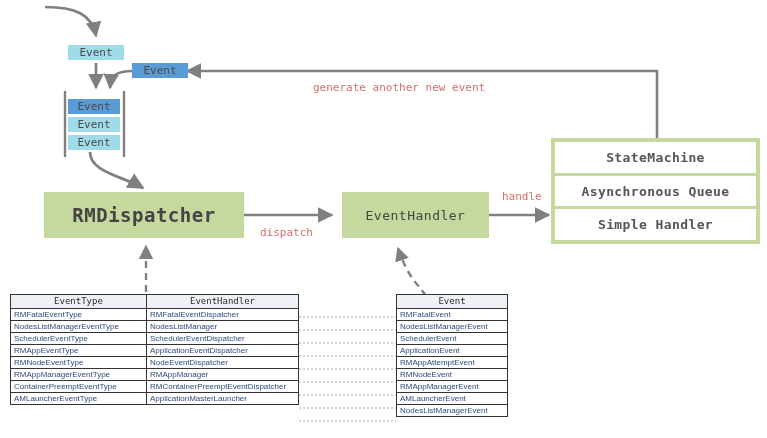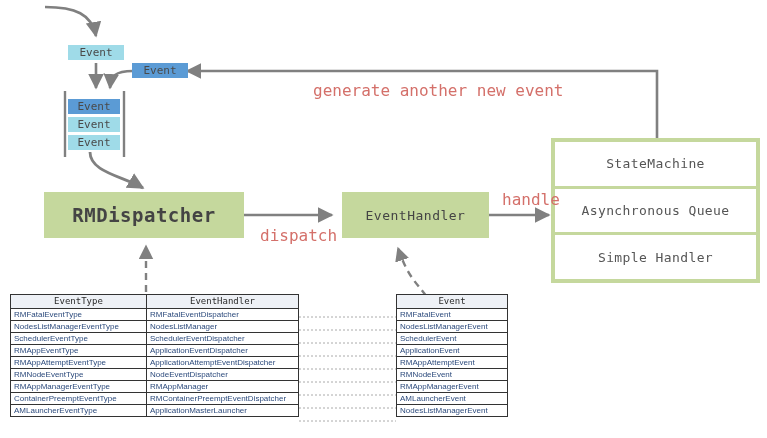--- a/index.html
+++ b/index.html
@@ -55,21 +55,21 @@
     font-size:13px; color:#555;
     letter-spacing:0.4px;
     margin:0;
   }
   .wbox + .wbox { margin-top:3px; }
 
   
   .elabel {
     position:absolute;
     font-family:"DejaVu Sans Mono", monospace;
-    font-size:16px;
+    font-size:11px;
     color:#d4706a;
     white-space:nowrap;
   }
 
   
   table.dt {
     position:absolute;
     border-collapse:collapse;
     font-family:"Liberation Sans", sans-serif;
     font-size:8px;
@@ -148,21 +148,21 @@
   <div class="evt dark" style="left:132px; top:63px; width:56px;">Event</div>
 
   <div class="evt dark" style="left:68px; top:99px; width:52px;">Event</div>
   <div class="evt light" style="left:68px; top:117px; width:52px;">Event</div>
   <div class="evt light" style="left:68px; top:135px; width:52px;">Event</div>
 
   <div class="gbox" style="left:44px; top:192px; width:200px; height:46px; font-size:19px;font-weight:bold;">RMDispatcher</div>
 
   <div class="gbox" style="left:342px; top:192px; width:147px; height:46px; font-size:13px;">EventHandler</div>
 
-  <div id="green-panel" style="left:551px; top:138px; width:209px; height:145px;">
+  <div id="green-panel" style="left:551px; top:138px; width:209px; height:106px;font-weight:bold;">
     <div class="wbox">StateMachine</div>
     <div class="wbox">Asynchronous Queue</div>
     <div class="wbox">Simple Handler</div>
   </div>
 
   <div class="elabel" style="left:260px; top:190px;margin-top:36px;">dispatch</div>
   <div class="elabel" style="left:502px; top:190px;">handle</div>
   <div class="elabel" style="left:313px; top:81px;">generate another new event</div>
 
   <table class="dt" style="left:10px; top:294px; width:289px;">
@@ -183,24 +183,20 @@
         </tr>
       <tr>
           <td>SchedulerEventType</td>
           <td>SchedulerEventDispatcher</td>
         </tr>
       <tr>
           <td>RMAppEventType</td>
           <td>ApplicationEventDispatcher</td>
         </tr>
       <tr>
-          <td>RMAppAttemptEventType</td>
-          <td>ApplicationAttemptEventDispatcher</td>
-        </tr>
-      <tr>
           <td>RMNodeEventType</td>
           <td>NodeEventDispatcher</td>
         </tr>
       <tr>
           <td>RMAppManagerEventType</td>
           <td>RMAppManager</td>
         </tr>
       <tr>
           <td>ContainerPreemptEventType</td>
           <td>RMContainerPreemptEventDispatcher</td>

